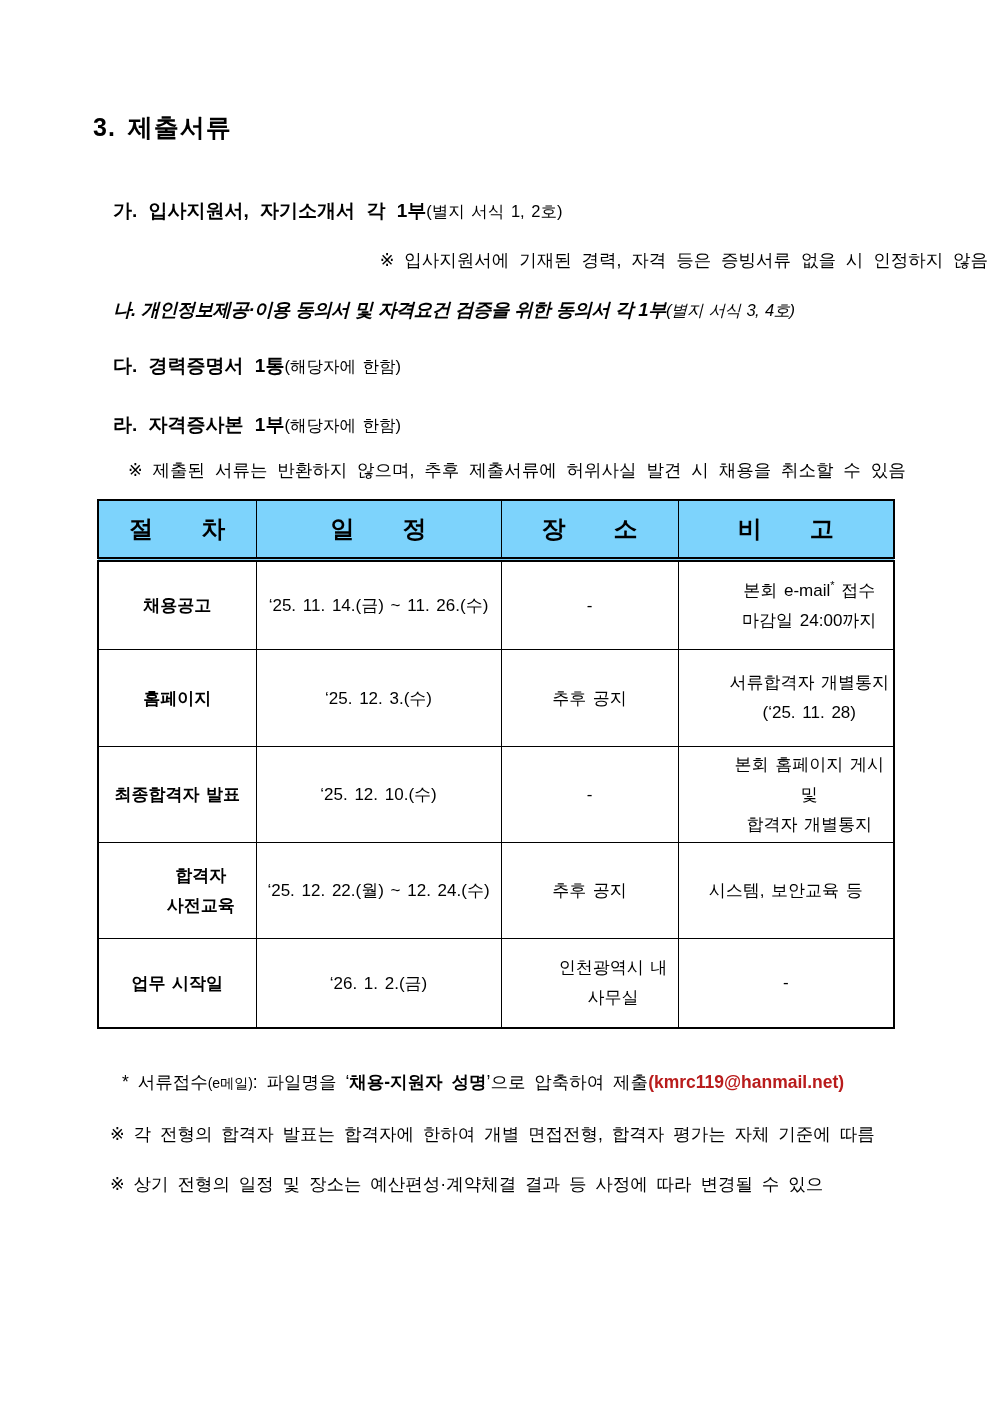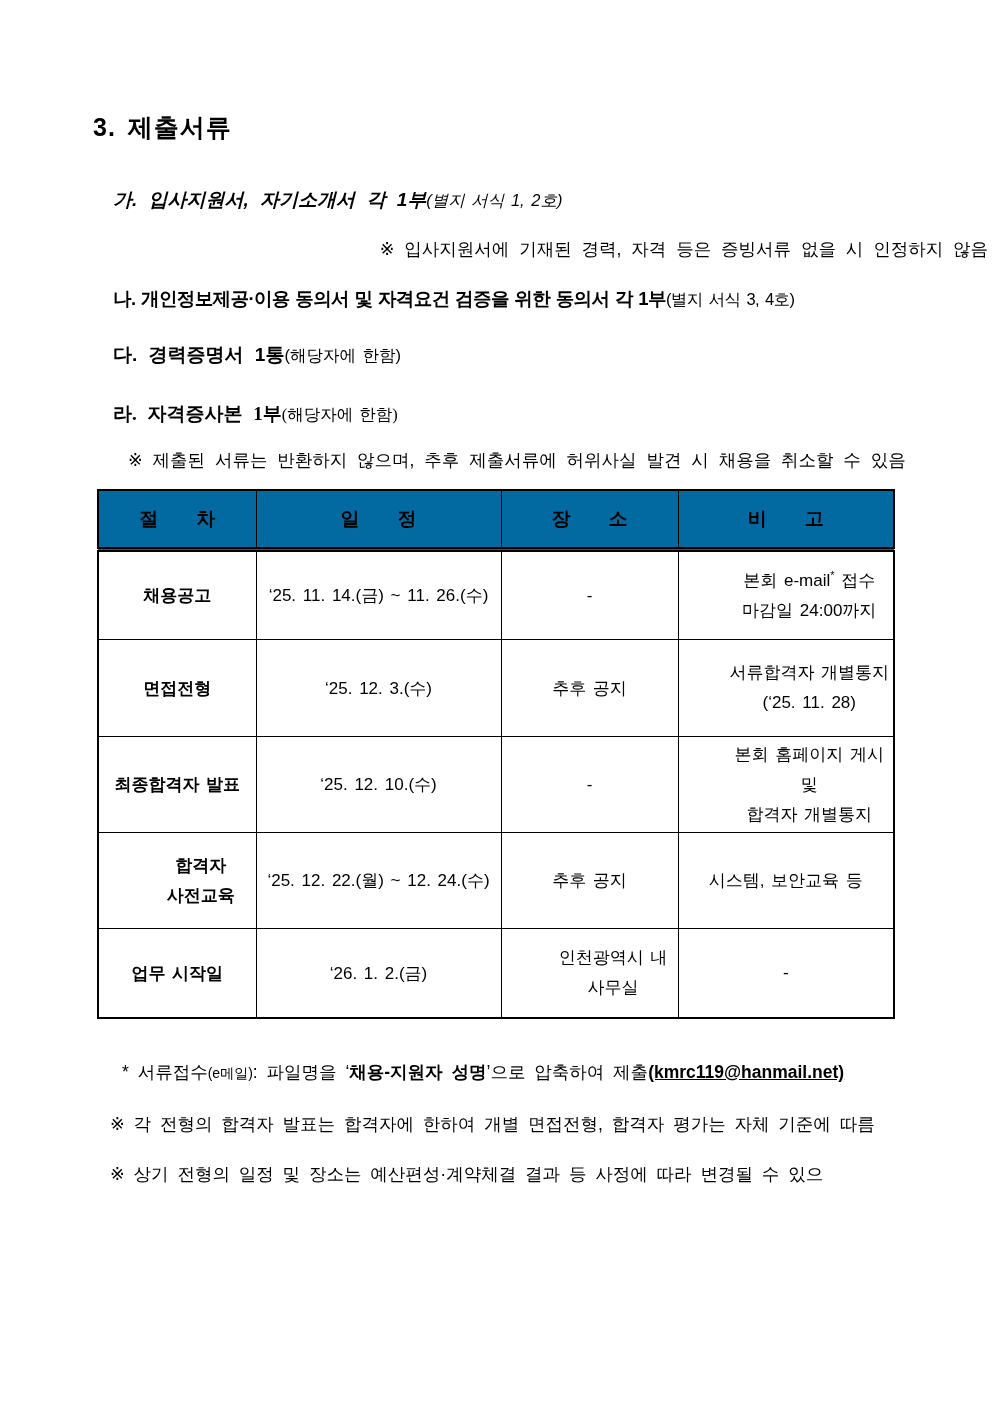--- a/index.html
+++ b/index.html
@@ -29,45 +29,45 @@
     font-weight:bold;
     line-height:28px;
     word-spacing:6px;
     white-space:nowrap;
   }
   .doc-item .paren {
     font-weight:normal;
     font-size:16.5px;
     word-spacing:2px;
   }
-  .doc-item.tight { word-spacing:1px; letter-spacing:-0.6px; font-size:18.5px; }
+  .doc-item.tight { word-spacing:1px; letter-spacing:-0.6px; font-size:18.5px;font-style:italic; }
   .sub-note {
     margin-left:128px;
     font-size:17.5px;
     line-height:26px;
     word-spacing:5px;
     white-space:nowrap;
   }
   .end-note { }
 
   
   table.schedule {
     margin-left:97px;
     margin-top:16px;
     border-collapse:collapse;
     border:2px solid #000;
     table-layout:fixed;
     width:796px;
   }
   table.schedule th {
-    background:#0369a1;
+    background:#7dd3fc;
     border:1px solid #000;
     border-bottom:5px double #000;
     height:54px;
-    font-size:19px;
+    font-size:24px;
     font-weight:bold;
     text-align:center;
     vertical-align:middle;
     white-space:pre;
   }
   table.schedule td {
     border:1px solid #000;
     text-align:center;
     vertical-align:middle;
     font-size:17px;
@@ -86,35 +86,34 @@
   .fn {
     font-size:17.5px;
     line-height:27px;
     word-spacing:4px;
     white-space:nowrap;
   }
   .fn-star { margin-top:40px; margin-left:122px; }
   .fn-star .small { font-size:14px; }
   .fn-star .bold { font-weight:bold; }
   .email {
-    color:#000000;
-    font-weight:bold;
-    text-decoration:underline;
+    color:#b91c1c;
+    font-weight:bold;
     cursor:pointer;
     word-spacing:0;
   }
   .fn-n1 { margin-top:24px; margin-left:110px; }
   .fn-n2 { margin-top:23px; margin-left:110px; }
   .fn-n2b { margin-top:19px; margin-left:140px; }
 
-  .spacer-ga  { margin-top:42px;font-style:italic; }
+  .spacer-ga  { margin-top:53px; }
   .spacer-sn  { margin-top:22px;text-align:right; }
   .spacer-na  { margin-top:23px; }
   .spacer-da  { margin-top:28px; }
-  .spacer-ra  { margin-top:31px;font-family:Liberation Serif, serif; }
+  .spacer-ra  { margin-top:31px; }
   .spacer-en  { margin-top:18px; }
   .spacer-t4  { margin-top:66px; }
 </style>
 </head>
 <body>
 
 <div class="page">
 
   <div class="sec-title">3. 제출서류</div>
 
@@ -150,21 +149,21 @@
       <tr class="r1">
         <td><span class="proc">채용공고</span></td>
         <td>‘25. 11. 14.(금) ~ 11. 26.(수)</td>
         <td>-</td>
         <td>
           <div class="cline"><span>본회 e-mail</span><sup class="star">*</sup><span> 접수</span></div>
           <div class="cline">마감일 24:00까지</div>
         </td>
       </tr>
       <tr class="r2">
-        <td><span class="proc">면접전형</span></td>
+        <td><span class="proc">홈페이지</span></td>
         <td>‘25. 12. 3.(수)</td>
         <td>추후 공지</td>
         <td>
           <div class="cline">서류합격자 개별통지</div>
           <div class="cline">(‘25. 11. 28)</div>
         </td>
       </tr>
       <tr class="r3">
         <td><span class="proc">최종합격자 발표</span></td>
         <td>‘25. 12. 10.(수)</td>

